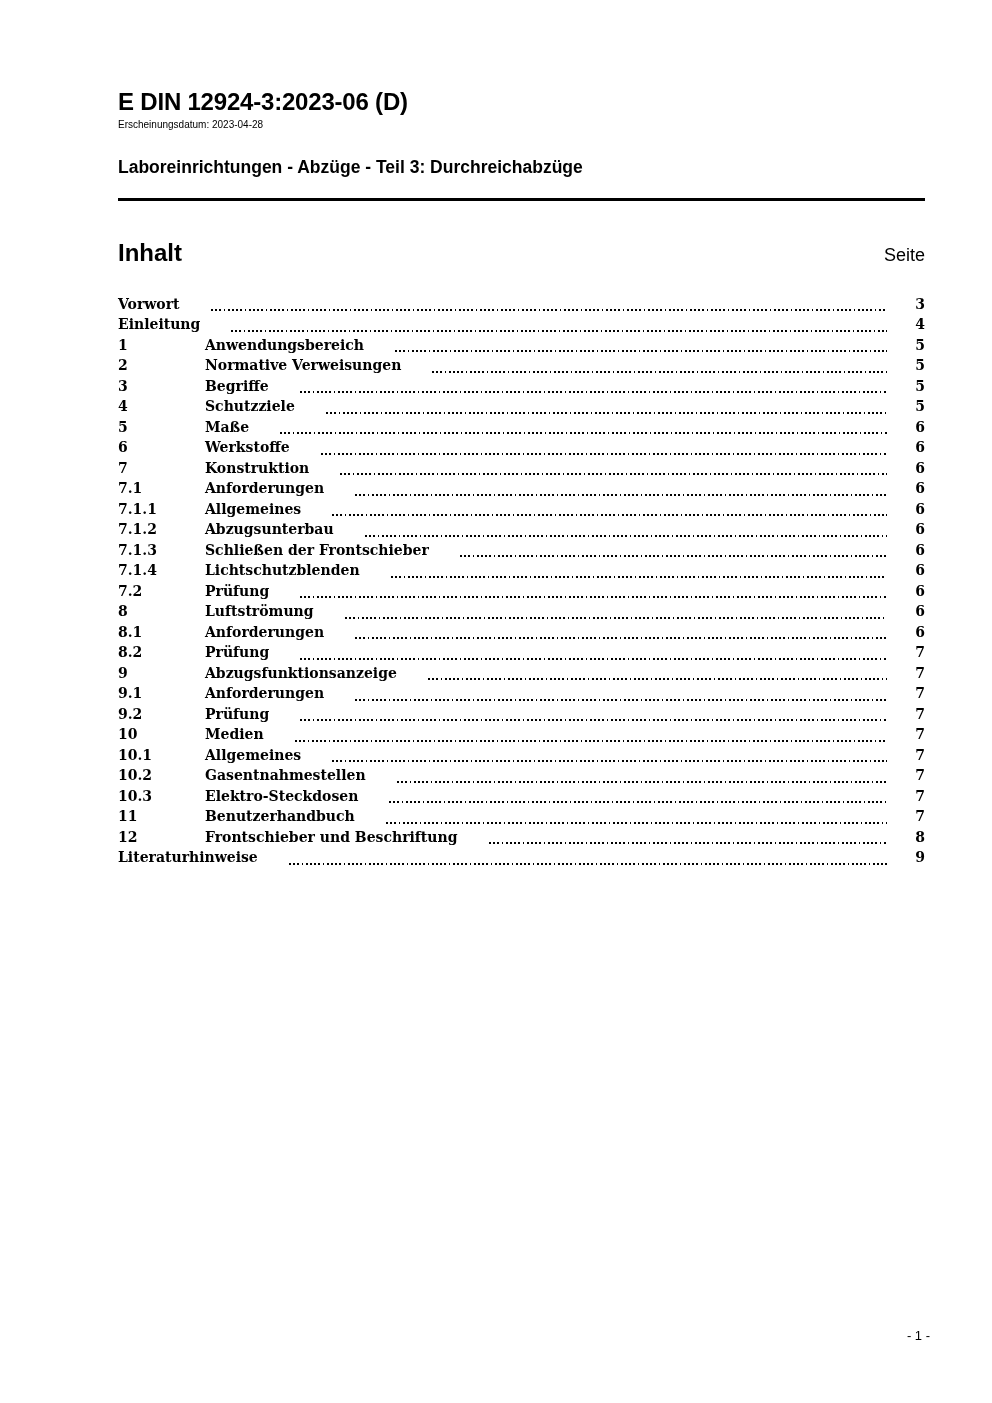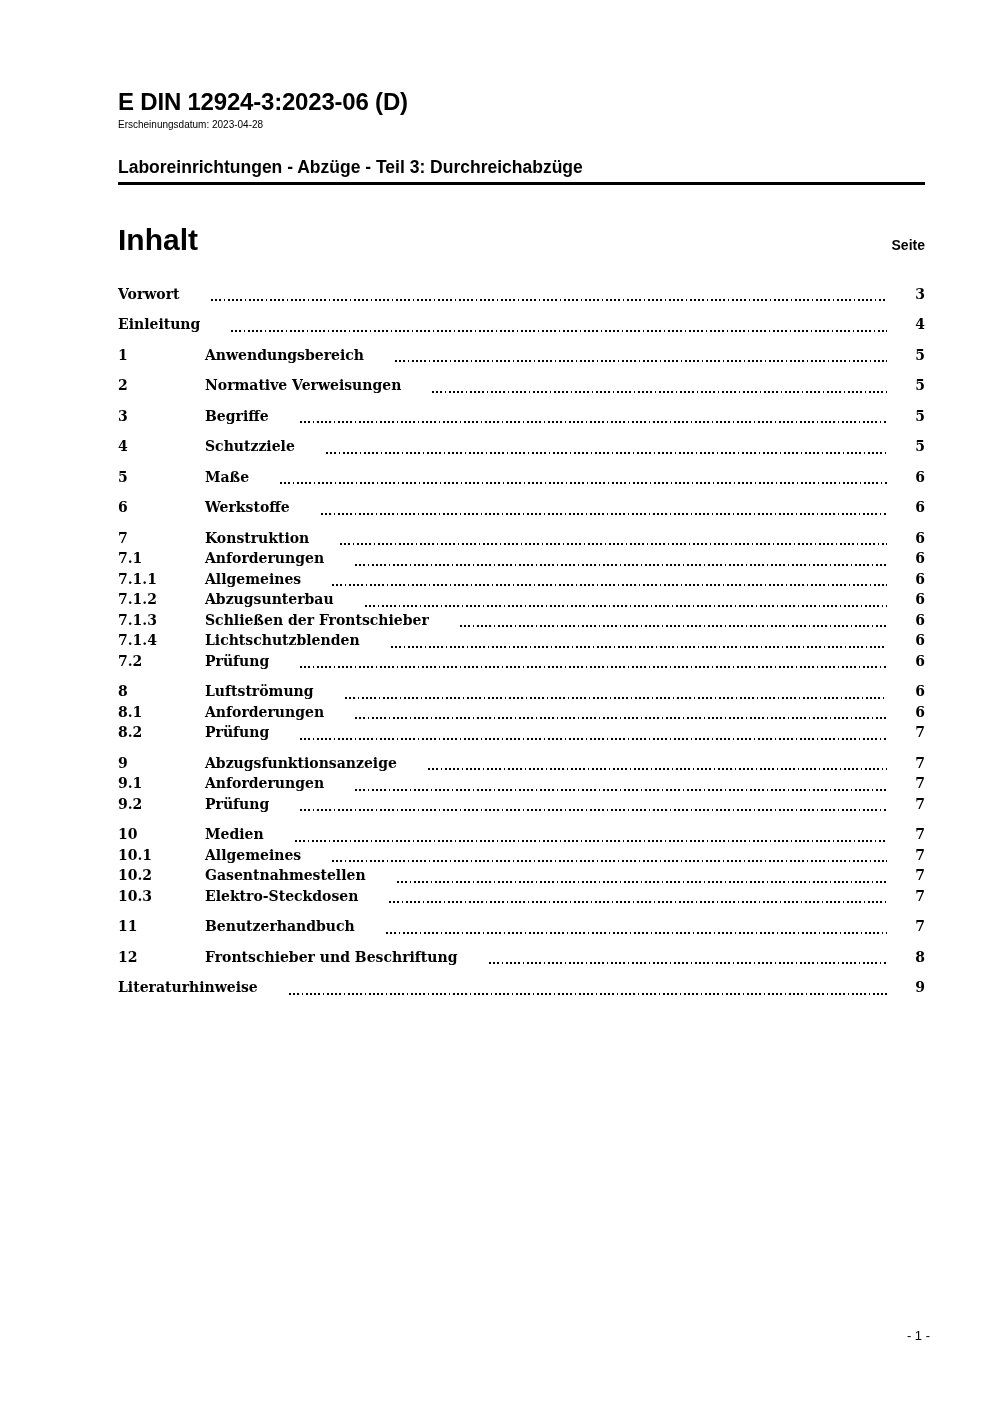--- a/index.html
+++ b/index.html
@@ -29,51 +29,51 @@
   }
   .pub-date {
     margin-top: 3px;
     font-size: 10px;
     line-height: 1.2;
   }
   .doc-subtitle {
     margin-top: 26px;
     font-size: 17.5px;
     font-weight: bold;
-    padding-bottom: 4px;
+    padding-bottom: 20px;
     border-bottom: 3px solid #000000;
   }
   .toc-header {
     margin-top: 38px;
     display: flex;
     justify-content: space-between;
     align-items: baseline;
   }
   .toc-heading {
-    font-size: 30px;
+    font-size: 24px;
     font-weight: bold;
   }
   .page-col-label {
-    font-size: 14px;
-    font-weight: bold;
+    font-size: 18px;
+    font-weight: normal;
   }
   .toc-list {
     margin-top: 27px;
     font-family: "DejaVu Serif", serif;
     font-weight: bold;
     font-size: 14px;
   }
   .toc-row {
     display: flex;
     align-items: flex-end;
     line-height: 20.5px;
     white-space: nowrap;
     gap: 27px;
   }
-  .toc-row.major { margin-top: 10px; }
+  .toc-row.major { }
   .toc-row:first-child { margin-top: 0; }
   .toc-num {
     flex: 0 0 60px;
   }
   .toc-label {
     flex: 0 0 auto;
     padding-right: 4px;
   }
   .toc-dots {
     flex: 1 1 auto;

